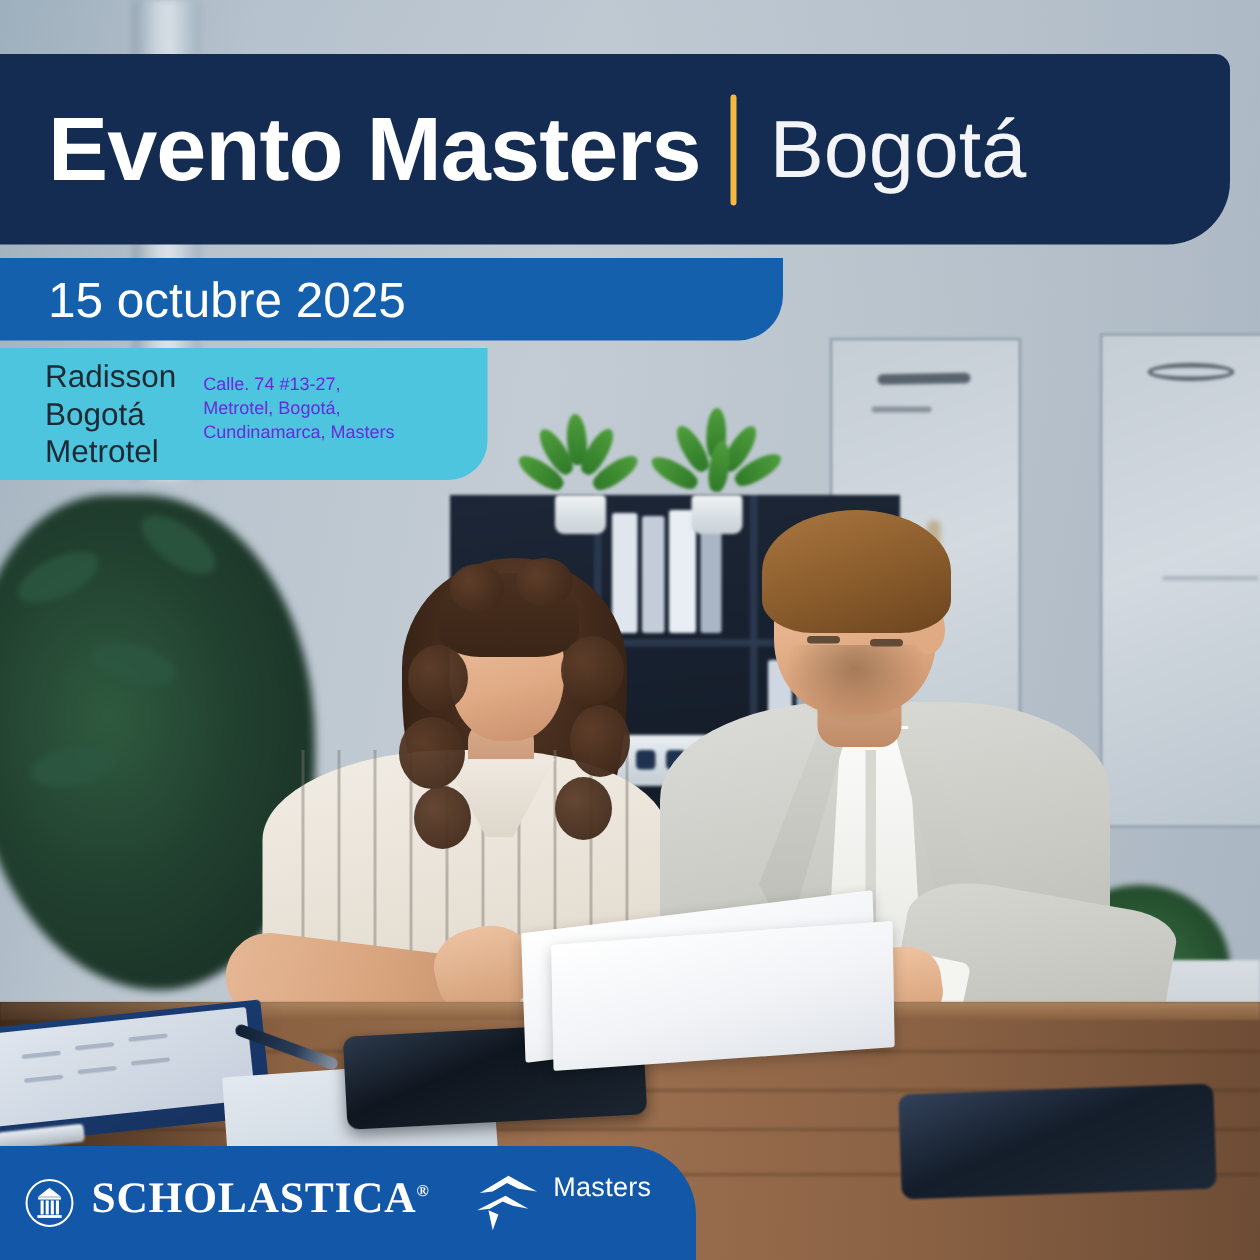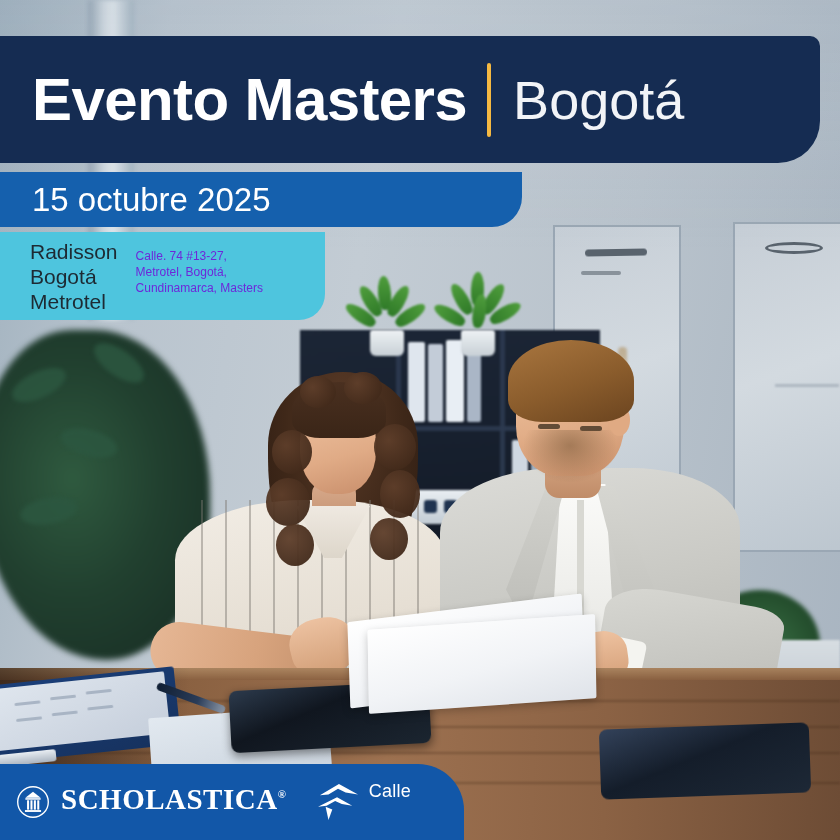--- a/index.html
+++ b/index.html
@@ -562,19 +562,19 @@
       <span class="schol-text"><span>SCHOLASTICA</span><span class="schol-reg">®</span></span>
     </div>
 
     <div class="logo">
       <svg class="am-mark" viewBox="0 0 46 42">
         <path d="M4 14 L24 2 L44 13 L31 11 L23 7 L13 13 Z" fill="#ffffff"></path>
         <path d="M2 26 L22 16 L38 25 L27 23 L20 20 L11 25 Z" fill="#ffffff"></path>
         <path d="M10 26 L17 29 L13 40 Z" fill="#ffffff"></path>
       </svg>
       <span class="am-text">
-        <span class="am-top">Calle</span>
+        <span class="am-top">Masters</span>
       </span>
     </div>
 
   </div>
 
 </div>
 
 </body></html>

